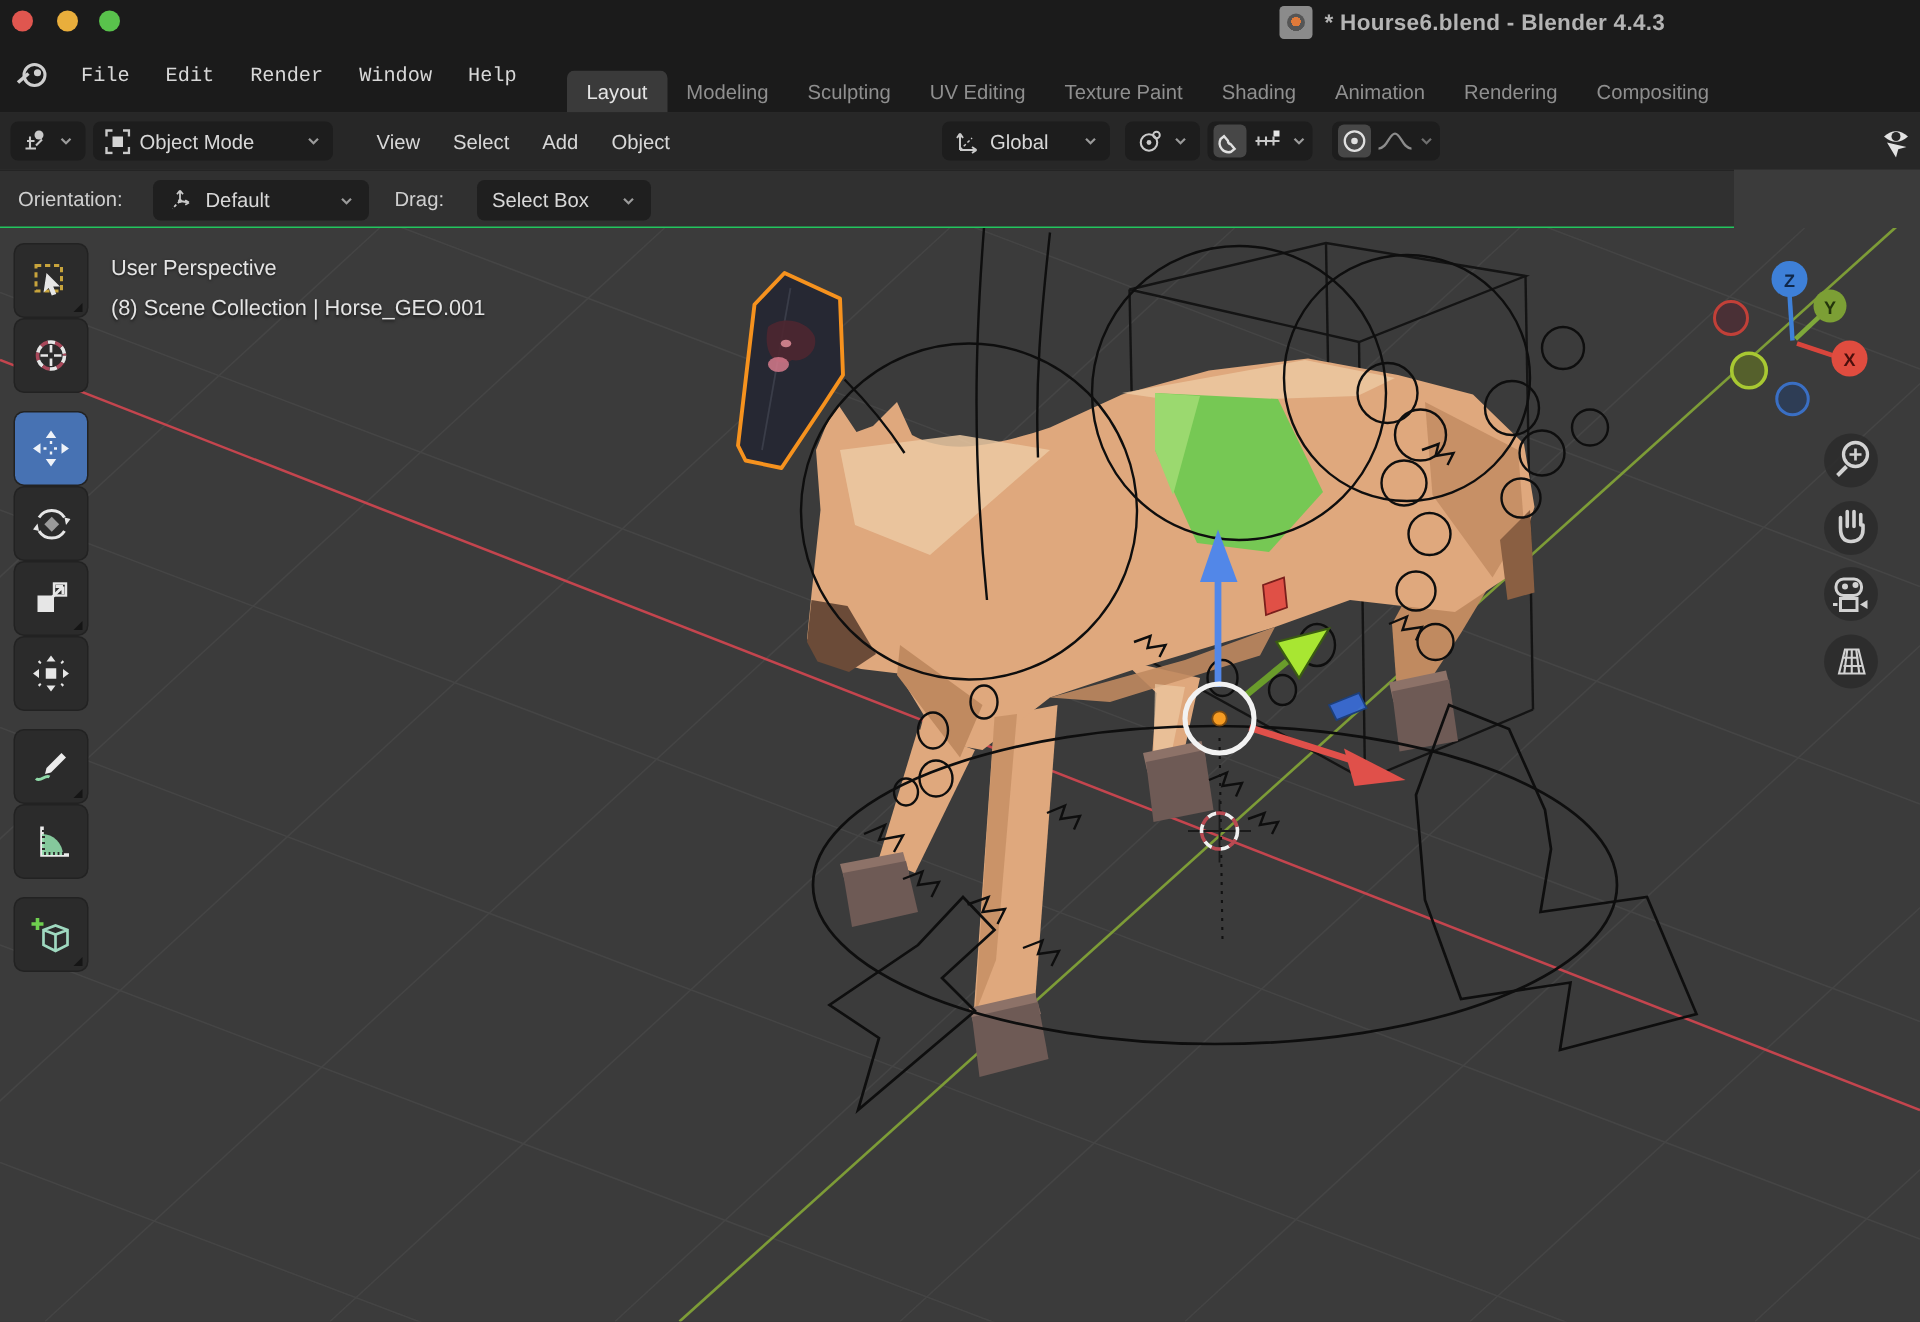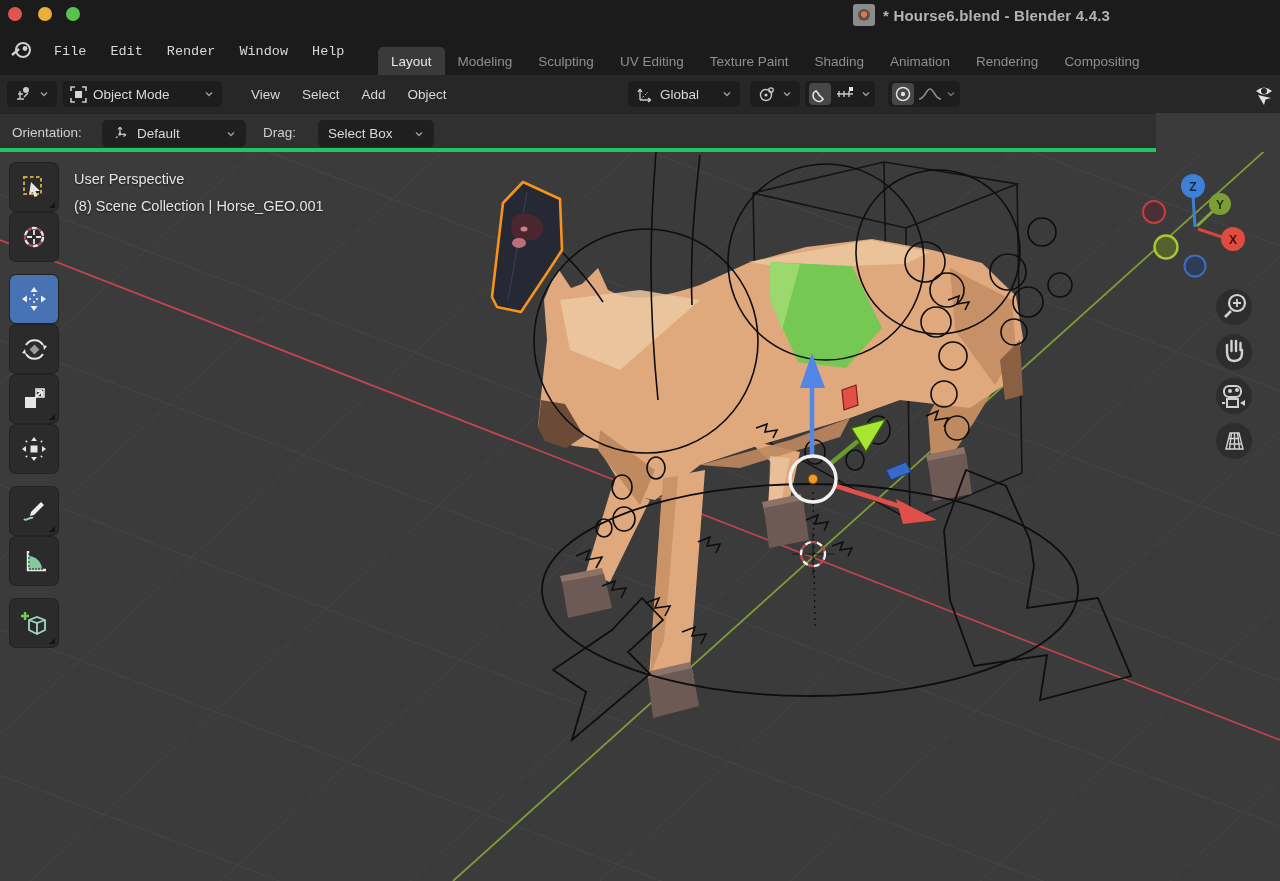--- a/index.html
+++ b/index.html
@@ -38,21 +38,21 @@
     display:flex;align-items:center;gap:6px;padding:0 8px;}
   .hmenus{position:absolute;left:240px;top:0;height:38px;display:flex;align-items:center;}
   .hmenu{padding:5px 11px;border-radius:4px;}
   .icn{display:inline-flex;align-items:center;justify-content:center;}
   .chev{width:10px;height:10px;}
   .tog{position:absolute;top:6px;height:26px;border-radius:5px;background:var(--pill-bg);
     display:flex;align-items:center;padding:0 4px;gap:4px;}
   .tog .on{background:#474747;border-radius:4px;padding:2px;}
   
   #toolsettings{position:absolute;left:0;top:113px;width:1156px;height:39px;background:var(--toolsettings-bg);
-    border-top:1px solid #242424;border-bottom:4px solid #22c55e;}
+    border-top:1px solid #242424;border-bottom:1px solid #22c55e;}
   .ts-label{position:absolute;top:11px;color:#cfcfcf;}
   .ts-pill{position:absolute;top:6px;height:27px;background:#1f1f1f;border-radius:5px;
     display:flex;align-items:center;gap:8px;padding:7px 10px;}
   
   #viewport{position:absolute;left:0;top:152px;width:1280px;height:729px;background:var(--viewport-bg);}
   #scene{position:absolute;left:0;top:0;}
   #overlay-text{position:absolute;left:74px;top:14px;color:#e4e4e4;font-size:14.5px;
     text-shadow:0 1px 2px rgba(0,0,0,.6);line-height:27px;}
   
   #lefttools{position:absolute;left:10px;top:11px;width:48px;}

